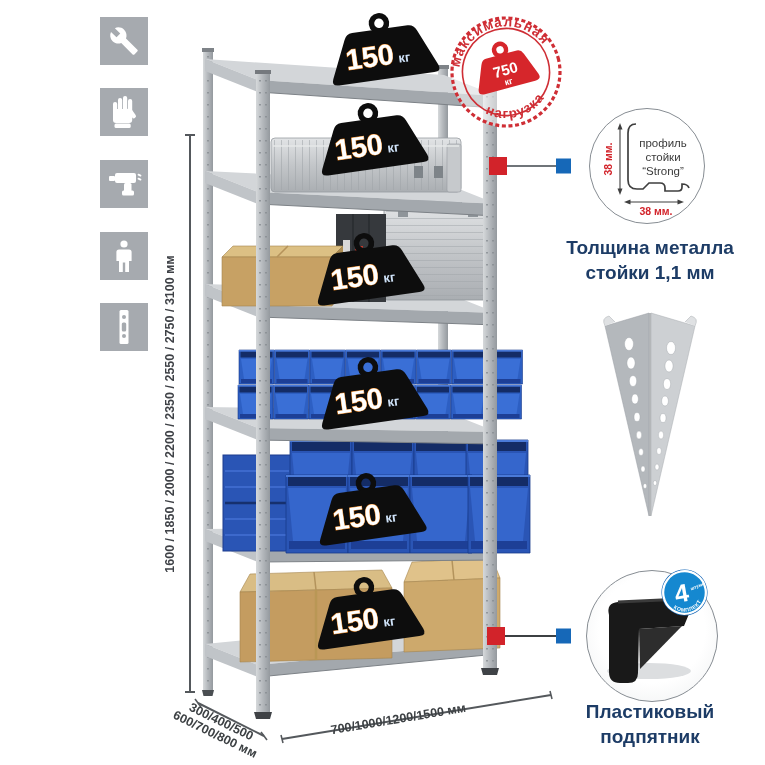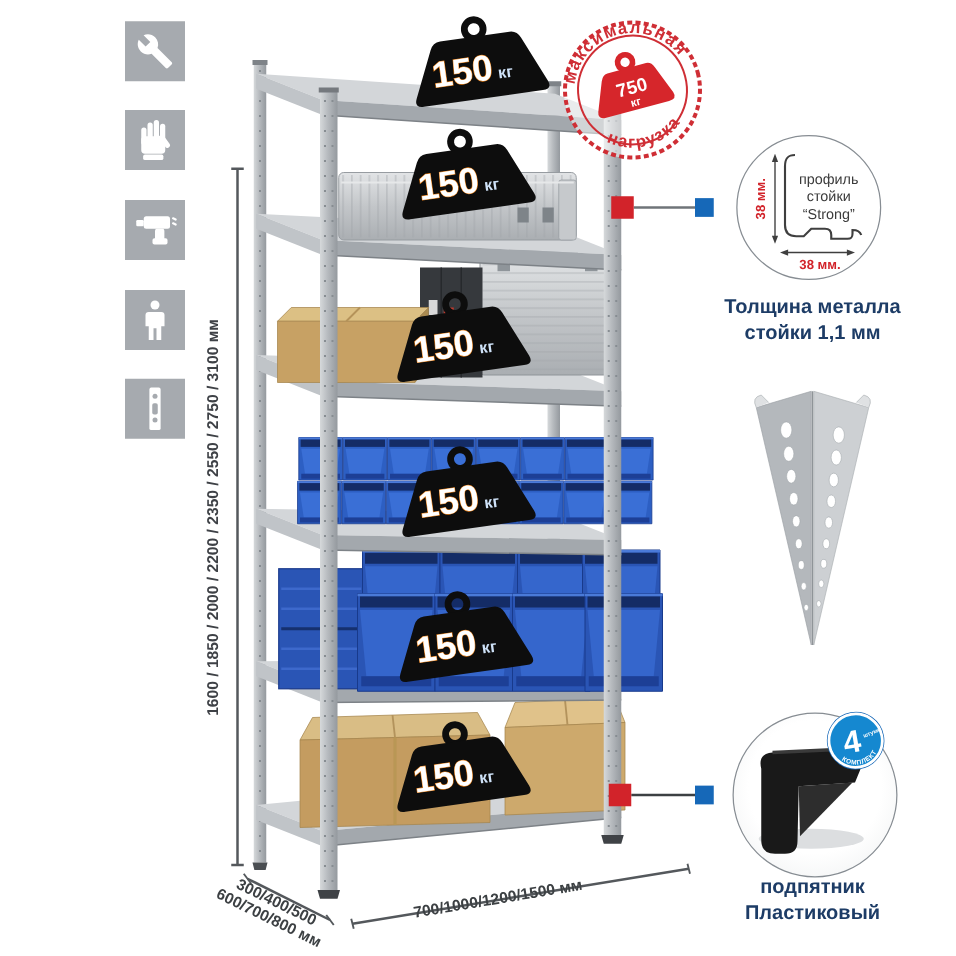--- a/index.html
+++ b/index.html
@@ -10,21 +10,21 @@
   .tile:nth-of-type(1){top:17px;}
   .tile:nth-of-type(2){top:88px;}
   .tile:nth-of-type(3){top:160px;}
   .tile:nth-of-type(4){top:232px;}
   .tile:nth-of-type(5){top:303px;}
   .vlabel{position:absolute;left:-107px;top:404px;width:560px;height:20px;transform:rotate(-90deg);
     text-align:center;font-size:12.5px;font-weight:700;color:#3e4146;white-space:nowrap;}
   .circle{position:absolute;border-radius:50%;background:#fff;border:1.5px solid #878d93;box-sizing:border-box;overflow:hidden;}
   .profile-circle{left:589px;top:108px;width:116px;height:116px;}
   .foot-circle{left:586px;top:570px;width:132px;height:132px;background:radial-gradient(circle at 50% 45%, #ffffff 55%, #eceeef 100%);}
-  .cap{position:absolute;text-align:center;color:#1d3c66;font-weight:700;font-size:16px;line-height:1.3;}
+  .cap{position:absolute;text-align:center;color:#1d3c66;font-weight:700;font-size:19px;line-height:1.3;}
   .cap1{left:565px;top:236px;width:170px;}
   .cap2{left:570px;top:700px;width:160px;}
   .cap span{display:block;}
   .dimtext{position:absolute;color:#3c4043;font-weight:700;font-size:12.5px;line-height:1.15;white-space:nowrap;}
   .depth{left:157px;top:714px;width:122px;text-align:center;transform:rotate(26deg);}
   .depth span{display:block;}
   .widthlbl{left:330px;top:712px;transform:rotate(-9.5deg);}
   .angle-post{position:absolute;left:595px;top:300px;}
   .badge4{position:absolute;left:661px;top:569px;width:47px;height:47px;}
   .perf{stroke:#878d92;stroke-width:1.6;stroke-dasharray:1.6 10.4;}
@@ -395,22 +395,22 @@
         <circle r="22.5" fill="none" stroke="#1668b8" stroke-width="1"></circle>
         <circle r="21.3" fill="#1588d0" stroke="#ffffff" stroke-width="2.2"></circle>
         <text x="-3" y="9" text-anchor="middle" class="b4num">4</text>
         <text x="7" y="-1" class="b4small" transform="rotate(-12 7 -1)">штуки</text>
         <path id="fb" d="M -16 10 A 18.5 18.5 0 0 0 16 10" fill="none"></path>
         <text class="b4arc"><textPath href="#fb" startOffset="50%" text-anchor="middle">В КОМПЛЕКТЕ</textPath></text>
       </g>
     </svg>
   </div>
   <div class="cap cap2">
+    <span>Пластиковый</span>
     <span>подпятник</span>
-    <span>Пластиковый</span>
   </div>
 
   <div class="dimtext depth">
     <span>300/400/500</span>
     <span>600/700/800 мм</span>
   </div>
   <div class="dimtext widthlbl">700/1000/1200/1500 мм</div>
 
 </div>
 

